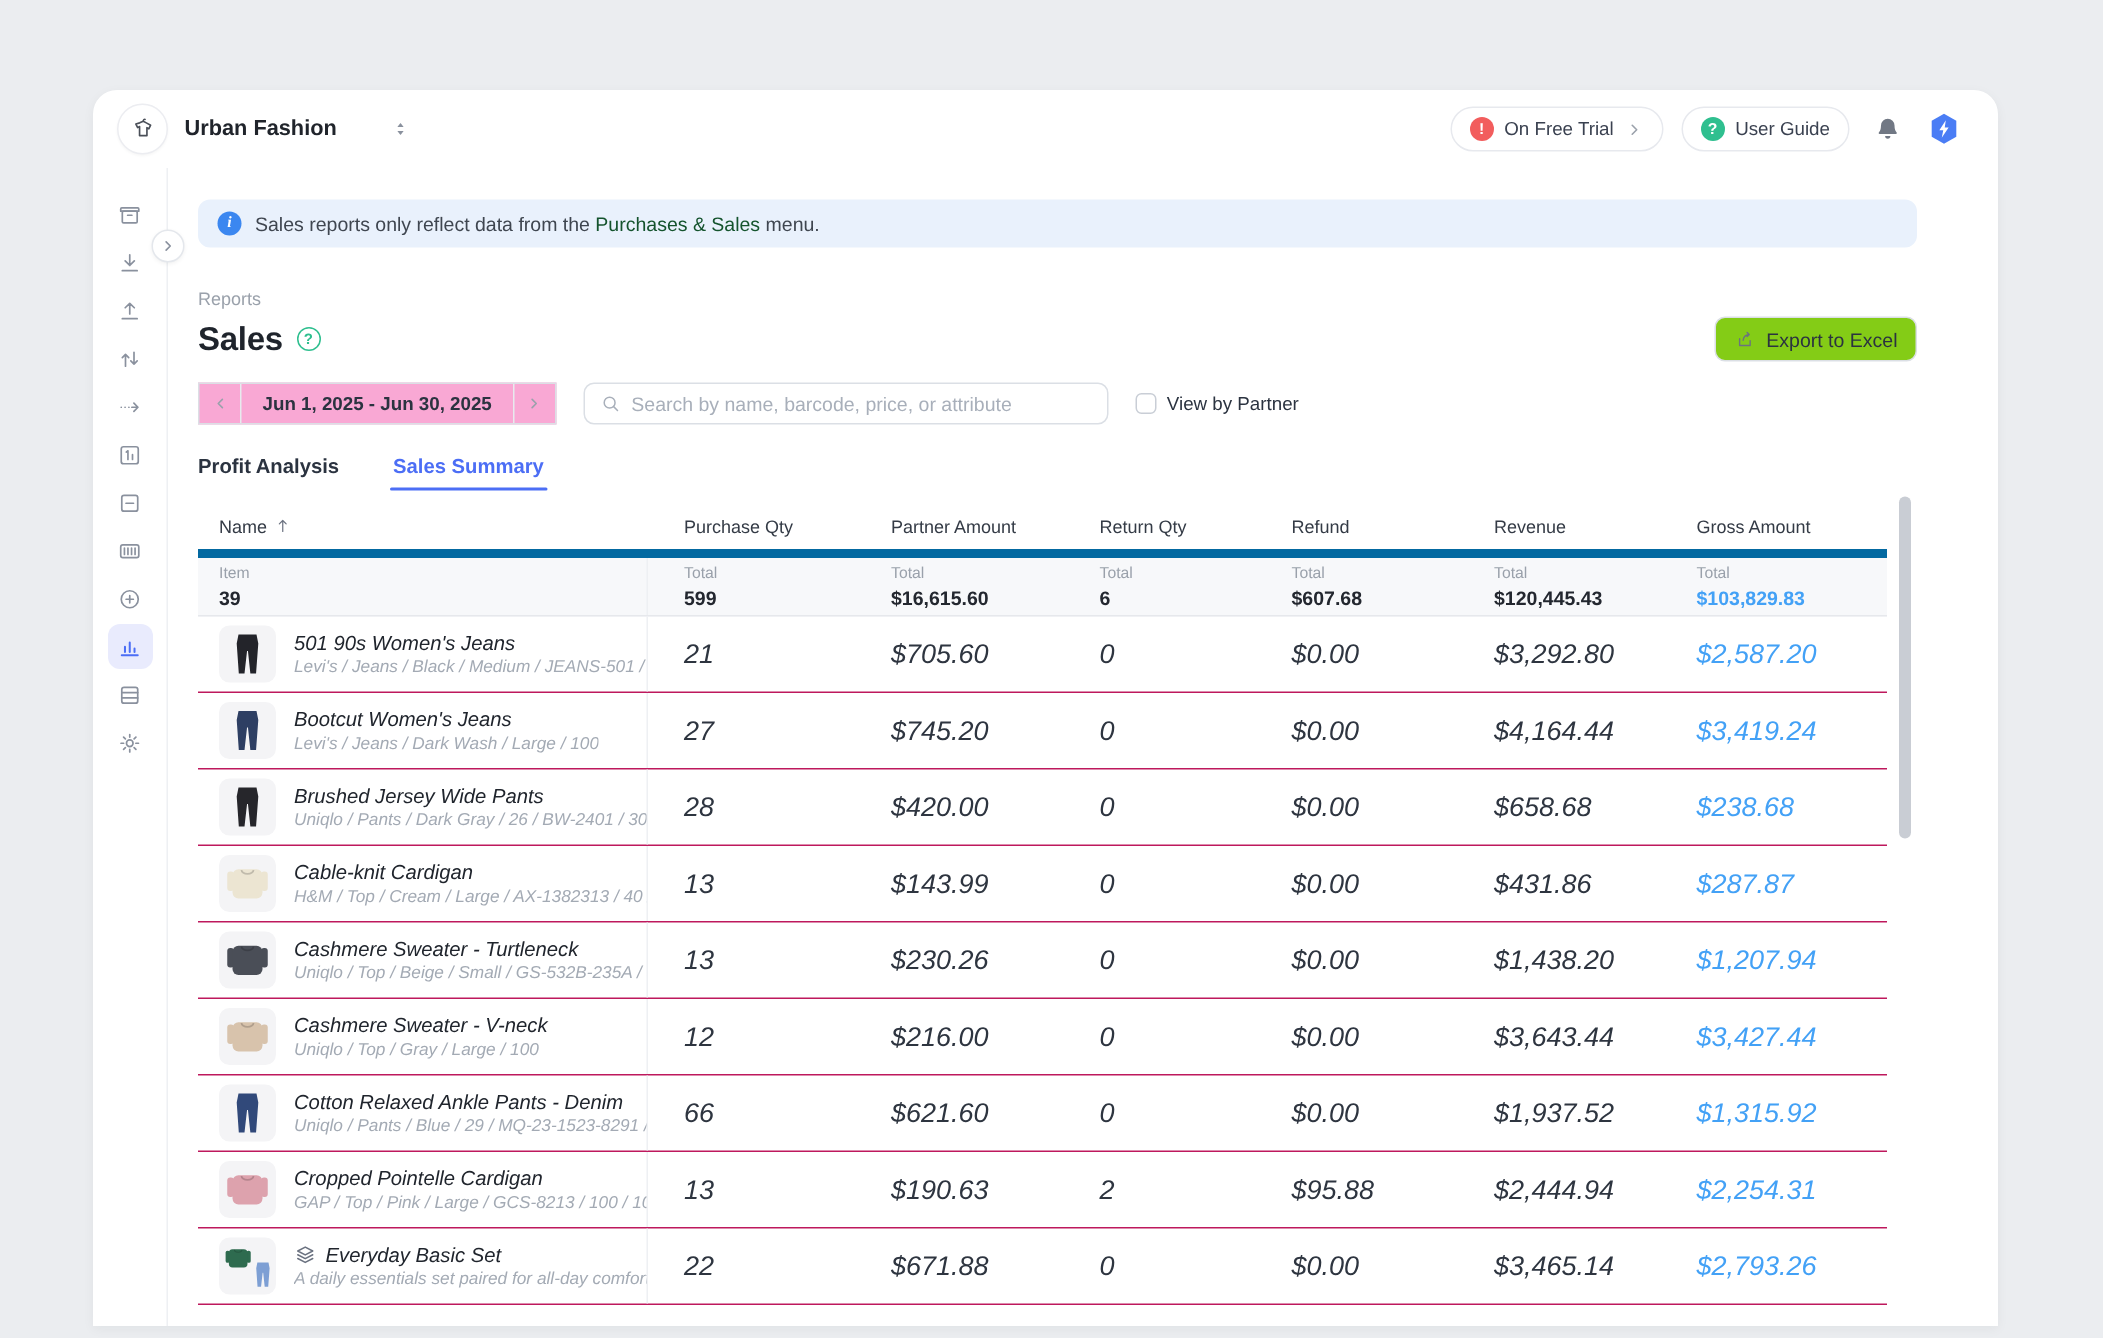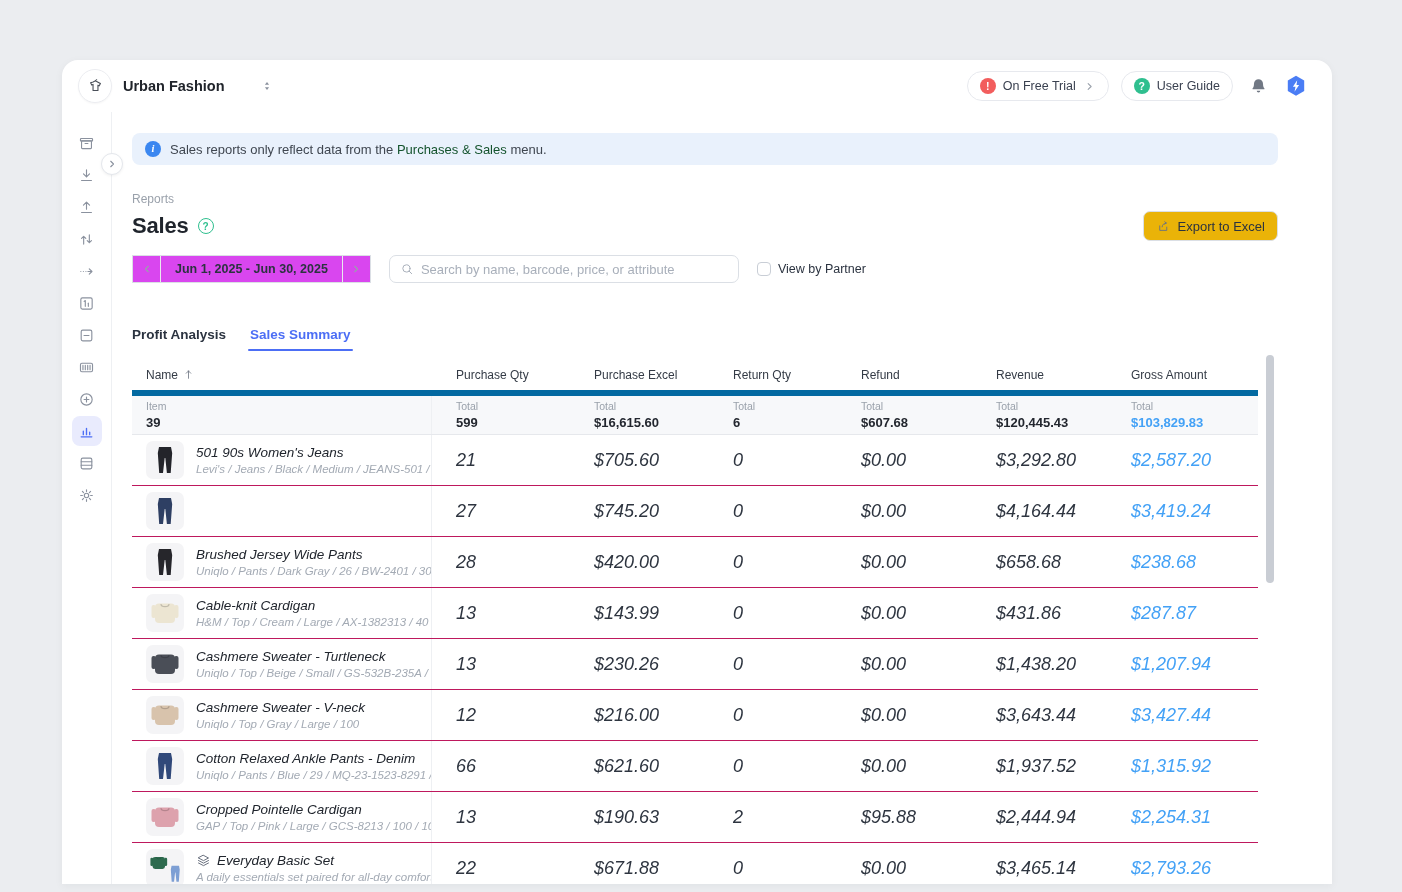--- a/index.html
+++ b/index.html
@@ -66,39 +66,39 @@
   .breadcrumb { margin-top:27px; font-size:12px; color:#9aa1ab; }
   .title-row { display:flex; align-items:center; margin-top:5px; height:30px; }
   .page-title { font-size:22px; font-weight:700; color:#1f242c; letter-spacing:-.2px; }
   .help-badge {
     margin-left:9px; width:16px; height:16px; border-radius:50%;
     border:1.4px solid #2fbf8f; color:#2fbf8f; font-size:10px; font-weight:700;
     display:flex; align-items:center; justify-content:center; cursor:pointer;
   }
   .export-btn {
     margin-left:auto; height:30px; border:1px solid #dbdfe5; border-radius:7px;
-    background:#eab308; display:flex; align-items:center; gap:7px; padding:0 12px;
+    background:#84cc16; display:flex; align-items:center; gap:7px; padding:0 12px;
     font-size:13px; font-weight:500; color:#2b3340; cursor:pointer;
   }
   .filter-row { display:flex; align-items:center; margin-top:14px; height:28px; }
-  .date-ctl { display:flex; height:28px; border:1px solid #dbdfe5; border-radius:0; background:#d946ef; overflow:hidden; }
+  .date-ctl { display:flex; height:28px; border:1px solid #dbdfe5; border-radius:0; background:#f9a8d4; overflow:hidden; }
   .date-nav { width:28px; display:flex; align-items:center; justify-content:center; color:#9aa1ab; cursor:pointer; }
   .date-nav.prev { border-right:1px solid #e8eaee; }
   .date-nav.next { border-left:1px solid #e8eaee; }
   .date-label { padding:0 14px; display:flex; align-items:center; font-size:12.5px; font-weight:600; color:#2b3340; cursor:pointer; }
   .search {
     margin-left:18px; width:350px; height:28px; border:1px solid #dbdfe5; border-radius:7px;
     background:#fff; display:flex; align-items:center; gap:7px; padding:0 10px; color:#a8afba;
   }
   .search input { border:none; outline:none; flex:1; font-size:13px; color:#2b3340; font-family:inherit; background:transparent; }
   .search input::placeholder { color:#a8afba; }
   .partner { margin-left:18px; display:flex; align-items:center; gap:7px; font-size:12.5px; font-weight:500; color:#2b3340; cursor:pointer; }
   .checkbox { width:14px; height:14px; border:1.4px solid #c9ced6; border-radius:4px; background:#fff; }
   
-  .tabs { display:flex; gap:24px; margin-top:44px; }
+  .tabs { display:flex; gap:36px; margin-top:20px; }
   .tab { font-size:13.5px; font-weight:600; color:#2b3340; padding-bottom:9px; position:relative; cursor:pointer; }
   .tab.active { color:#4c6ef5; }
   .tab.active::after { content:""; position:absolute; left:-2px; right:-2px; bottom:0; height:2.5px; border-radius:2px; background:#4c6ef5; }
   
   .table { margin-top:8px; width:1126px; position:relative; }
   .trow { display:grid; grid-template-columns:300px 138px 139px 128px 135px 135px 151px; align-items:center; }
   .trow .num { padding-left:24px; }
   .thead-row { height:31px; }
   .hcell { font-size:12px; font-weight:500; color:#343b46; display:flex; align-items:center; gap:4px; cursor:pointer; }
   .hcell.first { padding-left:14px; }
@@ -355,21 +355,21 @@
               <span class="icn">
                 <svg width="13" height="13" viewBox="0 0 24 24" fill="none" stroke="#6b7280" stroke-width="1.5" stroke-linecap="round" stroke-linejoin="round">
                   <path d="M12 19V5.5m0 0-4.2 4.2M12 5.5l4.2 4.2"></path>
                 </svg>
               </span>
             </div>
             <div class="hcell num">
               <span>Purchase Qty</span>
             </div>
             <div class="hcell num">
-              <span>Purchase Excel</span>
+              <span>Partner Amount</span>
             </div>
             <div class="hcell num">
               <span>Return Qty</span>
             </div>
             <div class="hcell num">
               <span>Refund</span>
             </div>
             <div class="hcell num">
               <span>Revenue</span>
             </div>
@@ -425,20 +425,26 @@
               <div class="v num">0</div>
               <div class="v num">$0.00</div>
               <div class="v num">$3,292.80</div>
               <div class="v num blue">$2,587.20</div>
             </div>
             <div class="trow data-row">
               <div class="name-cell">
        <div class="thumb"><svg width="38" height="38" viewBox="0 0 38 38">
                     <path d="M13 6h12l1.2 6-1.5 20h-3.8L19.3 17h-.6L17 32h-3.8L11.8 12z" fill="#2e3f63"></path>
                   </svg></div>
+       <div class="nm-wrap">
+         <div class="nm">
+                    <span>Bootcut Women's Jeans</span>
+                  </div>
+         <div class="sub">Levi's / Jeans / Dark Wash / Large / 100</div>
+       </div>
      </div>
               <div class="v num">27</div>
               <div class="v num">$745.20</div>
               <div class="v num">0</div>
               <div class="v num">$0.00</div>
               <div class="v num">$4,164.44</div>
               <div class="v num blue">$3,419.24</div>
             </div>
             <div class="trow data-row">
               <div class="name-cell">

